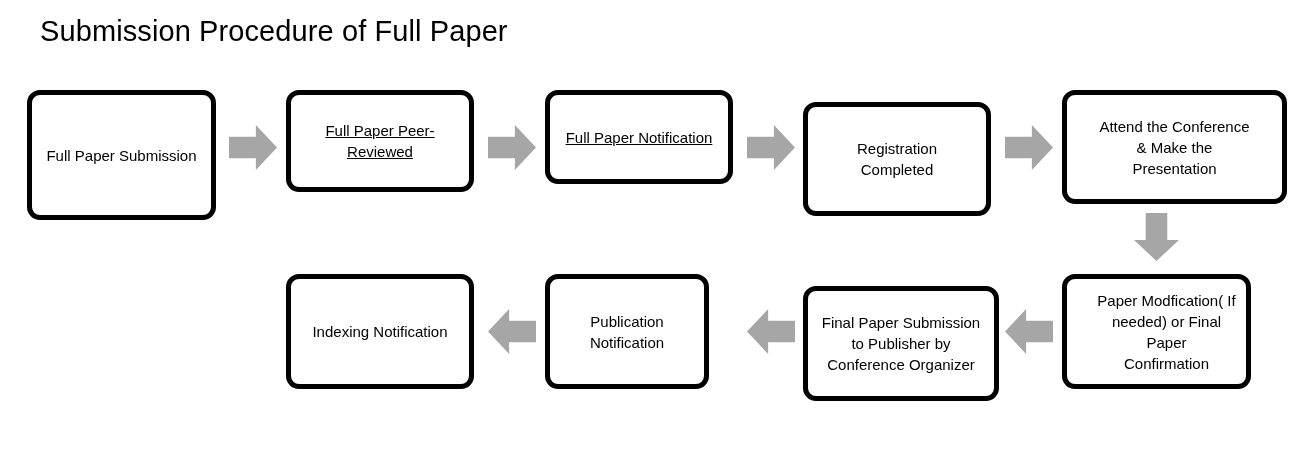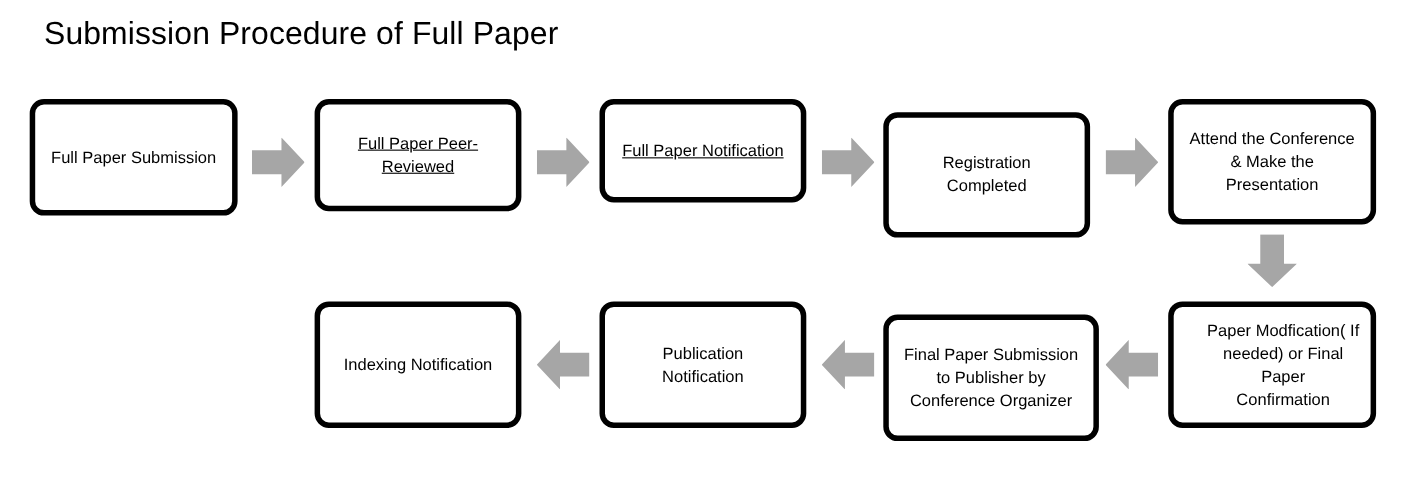--- a/index.html
+++ b/index.html
@@ -40,29 +40,29 @@
     text-align: center;
   }
   .node .node-label {
     font-size: 15px;
     line-height: 21px;
     color: #000000;
     padding: 0 6px;
     white-space: pre-line;
   }
   
-  #node-0 { left: 27px;   top: 90px;  width: 189px; height: 106px; }
+  #node-0 { left: 27px;   top: 90px;  width: 189px; height: 130px; }
   #node-1 { left: 286px;  top: 90px;  width: 188px; height: 102px; text-decoration: underline; }
   #node-2 { left: 545px;  top: 90px;  width: 188px; height: 94px; text-decoration: underline; }
   #node-3 { left: 803px;  top: 90px;  width: 188px; height: 114px; margin-top: 12px; }
-  #node-4 { left: 1062px; top: 90px;  width: 189px; height: 114px; align-items: center; }
+  #node-4 { left: 1062px; top: 90px;  width: 225px; height: 114px; align-items: center; }
   
   #node-5 { left: 1062px; top: 274px; width: 189px; height: 115px; padding-left: 20px; }
   #node-6 { left: 803px;  top: 286px; width: 196px; height: 115px; }
-  #node-7 { left: 545px;  top: 274px; width: 188px; height: 115px; }
+  #node-7 { left: 545px;  top: 274px; width: 164px; height: 115px; }
   #node-8 { left: 286px;  top: 274px; width: 188px; height: 115px; }
 
   .arrow {
     position: absolute;
     background: #a6a6a6;
   }
   .arrow.right {
     width: 48px;
     height: 45px;
     clip-path: polygon(0% 26%, 56% 26%, 56% 0%, 100% 50%, 56% 100%, 56% 74%, 0% 74%);

